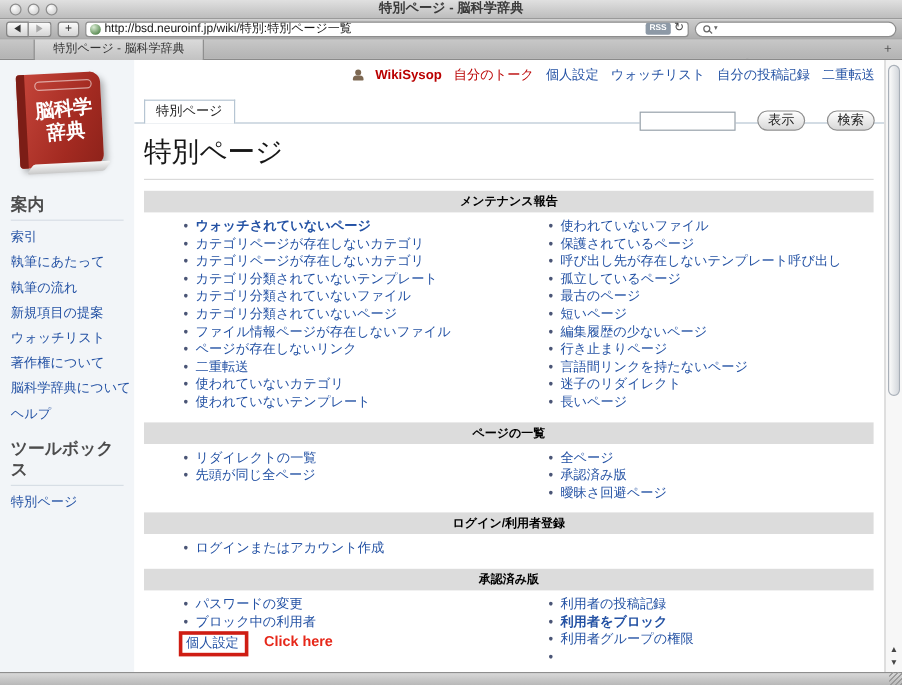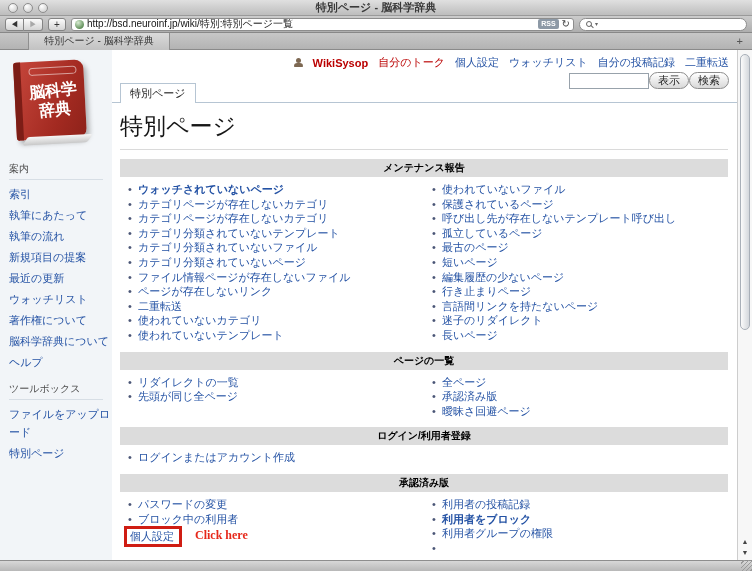--- a/index.html
+++ b/index.html
@@ -69,53 +69,53 @@
   .book::before{content:"";position:absolute;left:0;top:0;bottom:0;width:7px;
     background:#7c1d16;border-radius:3px 0 0 3px;}
   .book::after{content:"";position:absolute;left:8px;right:-3px;bottom:-5px;height:8px;
     background:linear-gradient(#f6f6f6,#c9c9c9);border-radius:2px;transform:skewX(-35deg);}
   .booklabel{position:absolute;top:6px;left:15px;right:7px;height:8px;
     border:1px solid rgba(255,255,255,.55);border-radius:4px;}
   .booktext{position:absolute;top:20px;left:8px;right:0;text-align:center;color:#fff;
     font-family:"DejaVu Serif",serif;font-weight:bold;transform:rotate(-3deg);}
   .booktext .l1{font-size:16px;line-height:19px;}
   .booktext .l2{font-size:16px;line-height:19px;}
-  .sbheading{font-size:10px;color:#4c4c4c;font-weight:normal;margin:12px 0 4px;
+  .sbheading{font-size:14px;color:#4c4c4c;font-weight:bold;margin:12px 0 4px;
     padding-bottom:3px;border-bottom:1px solid #d7dee5;width:94px;}
   .sblist{list-style:none;}
   .sblist li{margin:3px 0;}
   .sblist a{font-size:11px;color:var(--link);text-decoration:none;cursor:pointer;margin-top:32px;}
   .content{position:absolute;left:112px;top:0;width:625px;height:510px;background:#fff;}
   .personal{position:absolute;top:5px;right:8px;display:flex;gap:10px;align-items:center;font-size:11px;white-space:nowrap;}
   .picon{width:9px;height:9px;position:relative;flex:none;}
   .picon::before{content:"";position:absolute;top:0;left:2px;width:5px;height:5px;border-radius:50%;background:#7d6852;}
   .picon::after{content:"";position:absolute;bottom:0;left:0;width:9px;height:4px;border-radius:4px 4px 1px 1px;background:#7d6852;}
   .personal a{text-decoration:none;cursor:pointer;}
   .p-red{color:var(--redlink);} .p-red-bold{color:var(--redlink);font-weight:bold;}
   .p-blue{color:var(--link);}
   .wikitab{position:absolute;left:8px;top:33px;height:20px;padding:0 9px;background:#fff;
     border:1px solid #b6c5d3;border-bottom:none;font-size:11px;line-height:19px;color:#222;z-index:2;cursor:pointer;}
   .topline{position:absolute;left:0;right:0;top:52px;height:1px;background:#b6c5d3;}
-  .wikisearch{position:absolute;top:22px;right:8px;display:flex;gap:0;align-items:center;z-index:2;}
+  .wikisearch{position:absolute;top:42px;right:8px;display:flex;gap:18px;align-items:center;z-index:2;}
   .wsinput{width:80px;height:16px;border:1px solid #98a2ab;font-size:11px;padding:1px 3px;background:#fff;}
   .wsbtn{height:17px;border-radius:9px;border:1px solid #8d8d8d;padding:0 8px;font-size:11px;
     background:linear-gradient(#ffffff,#d8d8d8);color:#222;line-height:15px;cursor:pointer;
     font-family:"Liberation Sans",sans-serif;}
   .pagebody{position:absolute;top:53px;left:8px;right:9px;}
   .pagetitle{font-size:23px;font-weight:normal;color:#161616;margin:8px 0 0;
     padding-bottom:7px;border-bottom:1px solid #dadada;}
   .secbar{background:var(--headingbg);font-size:10px;font-weight:bold;color:#000;
     padding:2px 5px;margin:9px 0 5px;text-align:center;}
   .cols{display:flex;}
   .speclist{flex:1;list-style:none;padding-left:8px;}
-  .speclist li{font-size:11px;line-height:14.6px;padding-left:10px;position:relative;}
+  .speclist li{font-size:11px;line-height:14.6px;padding-left:10px;position:relative;margin-left:25px;}
   .speclist li::before{content:"•";position:absolute;left:0;top:0;color:#4a5576;}
   .speclist a{color:var(--link);text-decoration:none;cursor:pointer;}
   .speclist li.bold a{font-weight:bold;}
-  .speclist li.hl{padding-left:0;font-family:Liberation Serif, serif;}
+  .speclist li.hl{padding-left:0;}
   .speclist li.hl::before{content:none;}
   .hlbox{display:inline-block;border:3px solid #cf1d13;padding:0 5px 0 3px;margin:0 0 0 -4px;}
   .clickhere{color:#e6281a;font-weight:bold;font-size:12px;margin-left:13px;vertical-align:1px;}
 </style>
 </head>
 <body>
 
 <div class="titlebar">
   <div class="traffic">
     <span class="tl"></span>
@@ -161,29 +161,27 @@
         </div>
       </div>
     </div>
     <div id="sidebar-groups">
         <div class="sbheading">案内</div>
         <ul class="sblist">
           <li><a>索引</a></li>
           <li><a>執筆にあたって</a></li>
           <li><a>執筆の流れ</a></li>
           <li><a>新規項目の提案</a></li>
-          <li><a>最近の更新</a></li>
           <li><a>ウォッチリスト</a></li>
           <li><a>著作権について</a></li>
           <li><a>脳科学辞典について</a></li>
           <li><a>ヘルプ</a></li>
         </ul>
         <div class="sbheading">ツールボックス</div>
         <ul class="sblist">
-          <li><a>ファイルをアップロード</a></li>
           <li><a>特別ページ</a></li>
         </ul>
       </div>
   </div>
 
   <div class="content">
     <div class="personal" id="personal-bar">
       <span class="picon"></span>
     <a class="p-red-bold">WikiSysop</a>
         <a class="p-red">自分のトーク</a>

